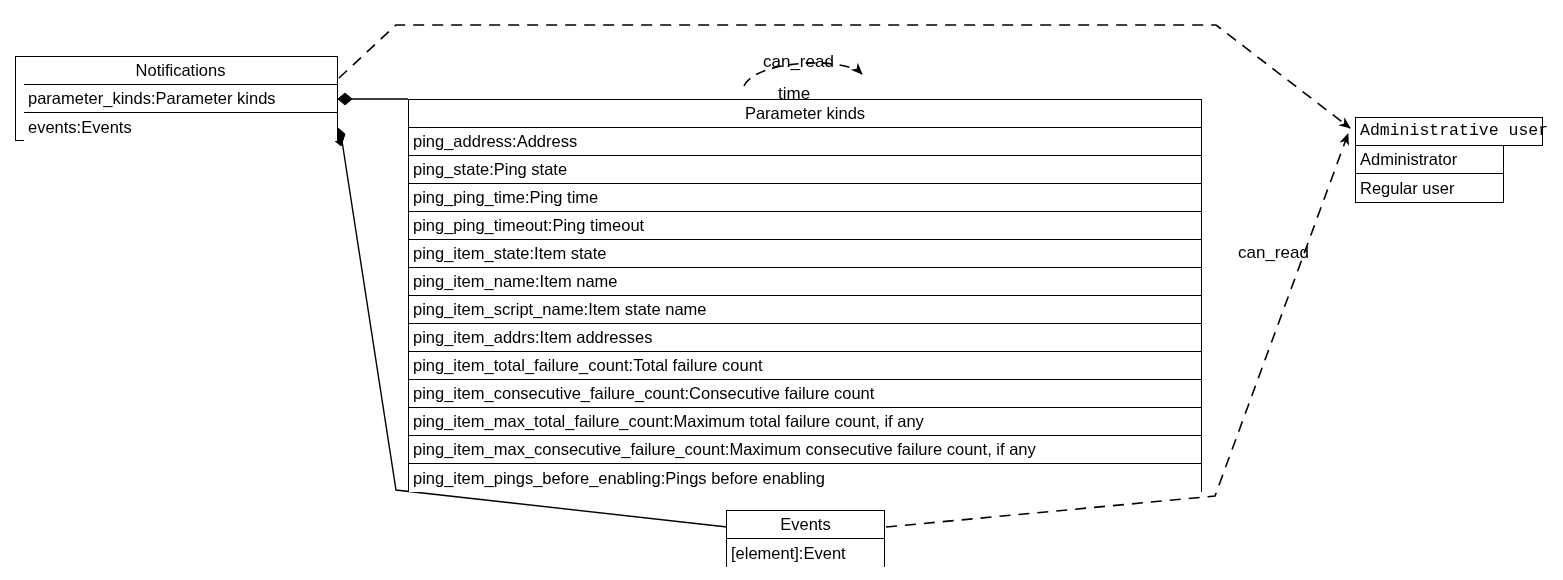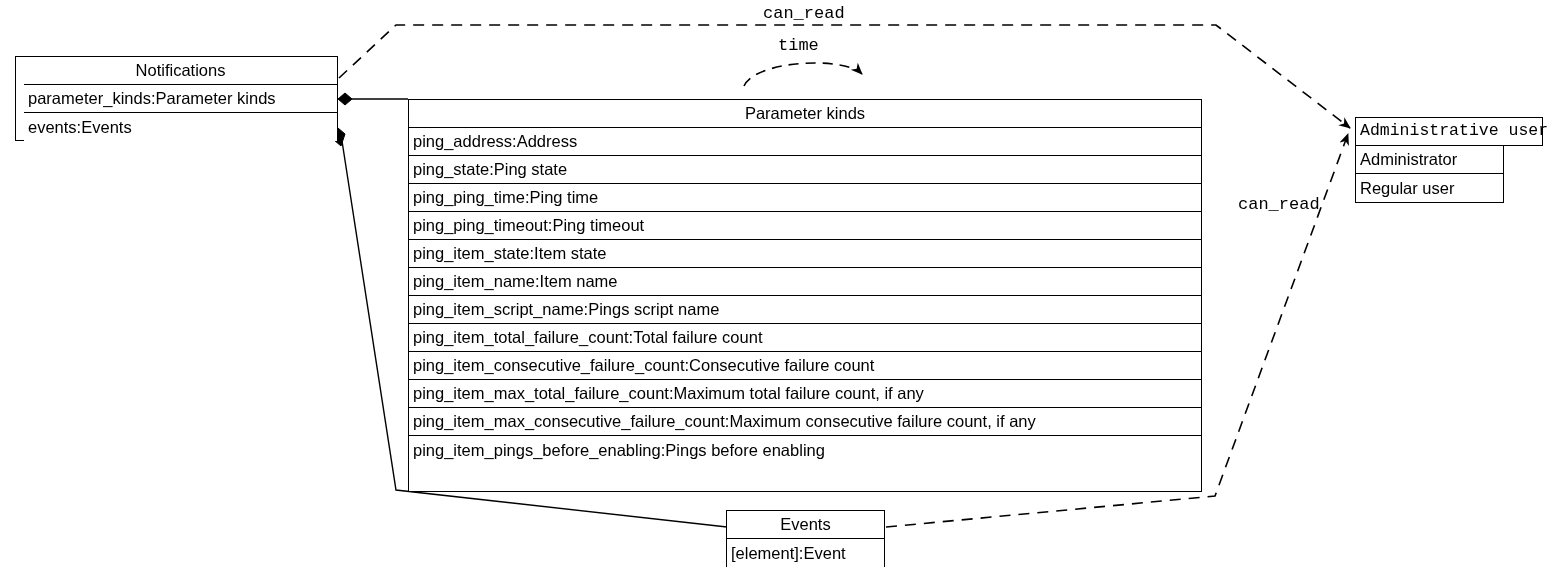--- a/index.html
+++ b/index.html
@@ -76,25 +76,26 @@
     z-index: 3;
   }
   #admin-user-sub .uml-row { height: 28px; }
 
   
   #events-box { left: 726px; top: 510px; width: 159px; height: 57px; }
   #events-box .uml-row { height: 28px; }
 
   .edge-label {
     position: absolute;
-    font-family: Liberation Mono, monospace;
+    font-family: Liberation Sans, sans-serif;
     font-size: 17px;
     color: #000000;
     white-space: nowrap;
     z-index: 4;
+    margin-top: 48px;
   }
   #label-can-read-top { left: 763px; top: 4px; }
   #label-check        { left: 778px; top: 36px; }
   #label-can-read-right { left: 1238px; top: 195px; }
 </style>
 </head>
 <body>
 
 <div id="canvas">
 
@@ -125,21 +126,22 @@
   </div>
 
   <div class="uml-box" id="parameter-kinds-box">
     <div class="uml-row uml-title">Parameter kinds</div>
     <div class="uml-row uml-attr">ping_address:Address</div>
     <div class="uml-row uml-attr">ping_state:Ping state</div>
     <div class="uml-row uml-attr">ping_ping_time:Ping time</div>
     <div class="uml-row uml-attr">ping_ping_timeout:Ping timeout</div>
     <div class="uml-row uml-attr">ping_item_state:Item state</div>
     <div class="uml-row uml-attr">ping_item_name:Item name</div>
-    <div class="uml-row uml-attr">ping_item_script_name:Pings script name</div>
+    <div class="uml-row uml-attr">ping_item_script_name:Item state name</div>
+    <div class="uml-row uml-attr">ping_item_addrs:Item addresses</div>
     <div class="uml-row uml-attr">ping_item_total_failure_count:Total failure count</div>
     <div class="uml-row uml-attr">ping_item_consecutive_failure_count:Consecutive failure count</div>
     <div class="uml-row uml-attr">ping_item_max_total_failure_count:Maximum total failure count, if any</div>
     <div class="uml-row uml-attr">ping_item_max_consecutive_failure_count:Maximum consecutive failure count, if any</div>
     <div class="uml-row uml-attr">ping_item_pings_before_enabling:Pings before enabling</div>
   </div>
 
   <div class="uml-box" id="admin-user-box">
     <div class="uml-row uml-attr">Administrative user</div>
   </div>

